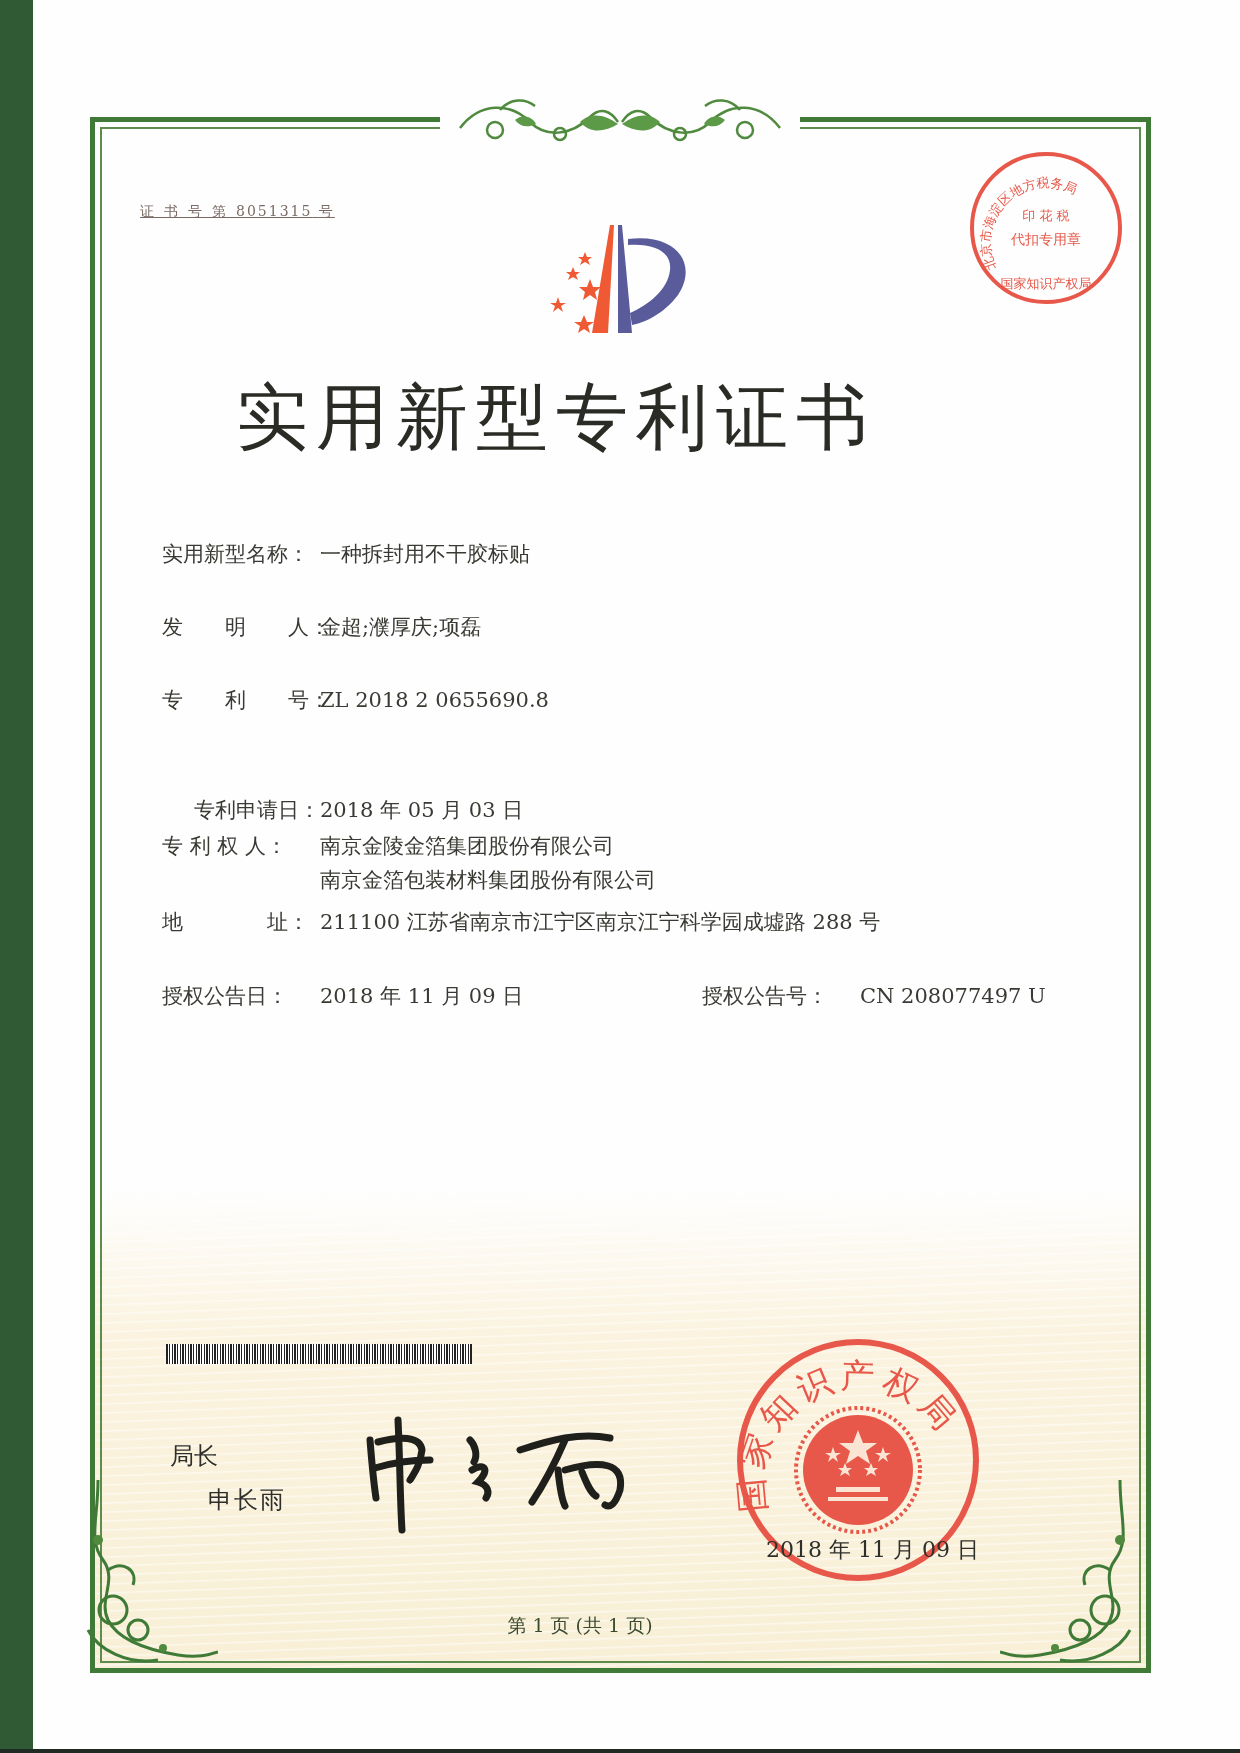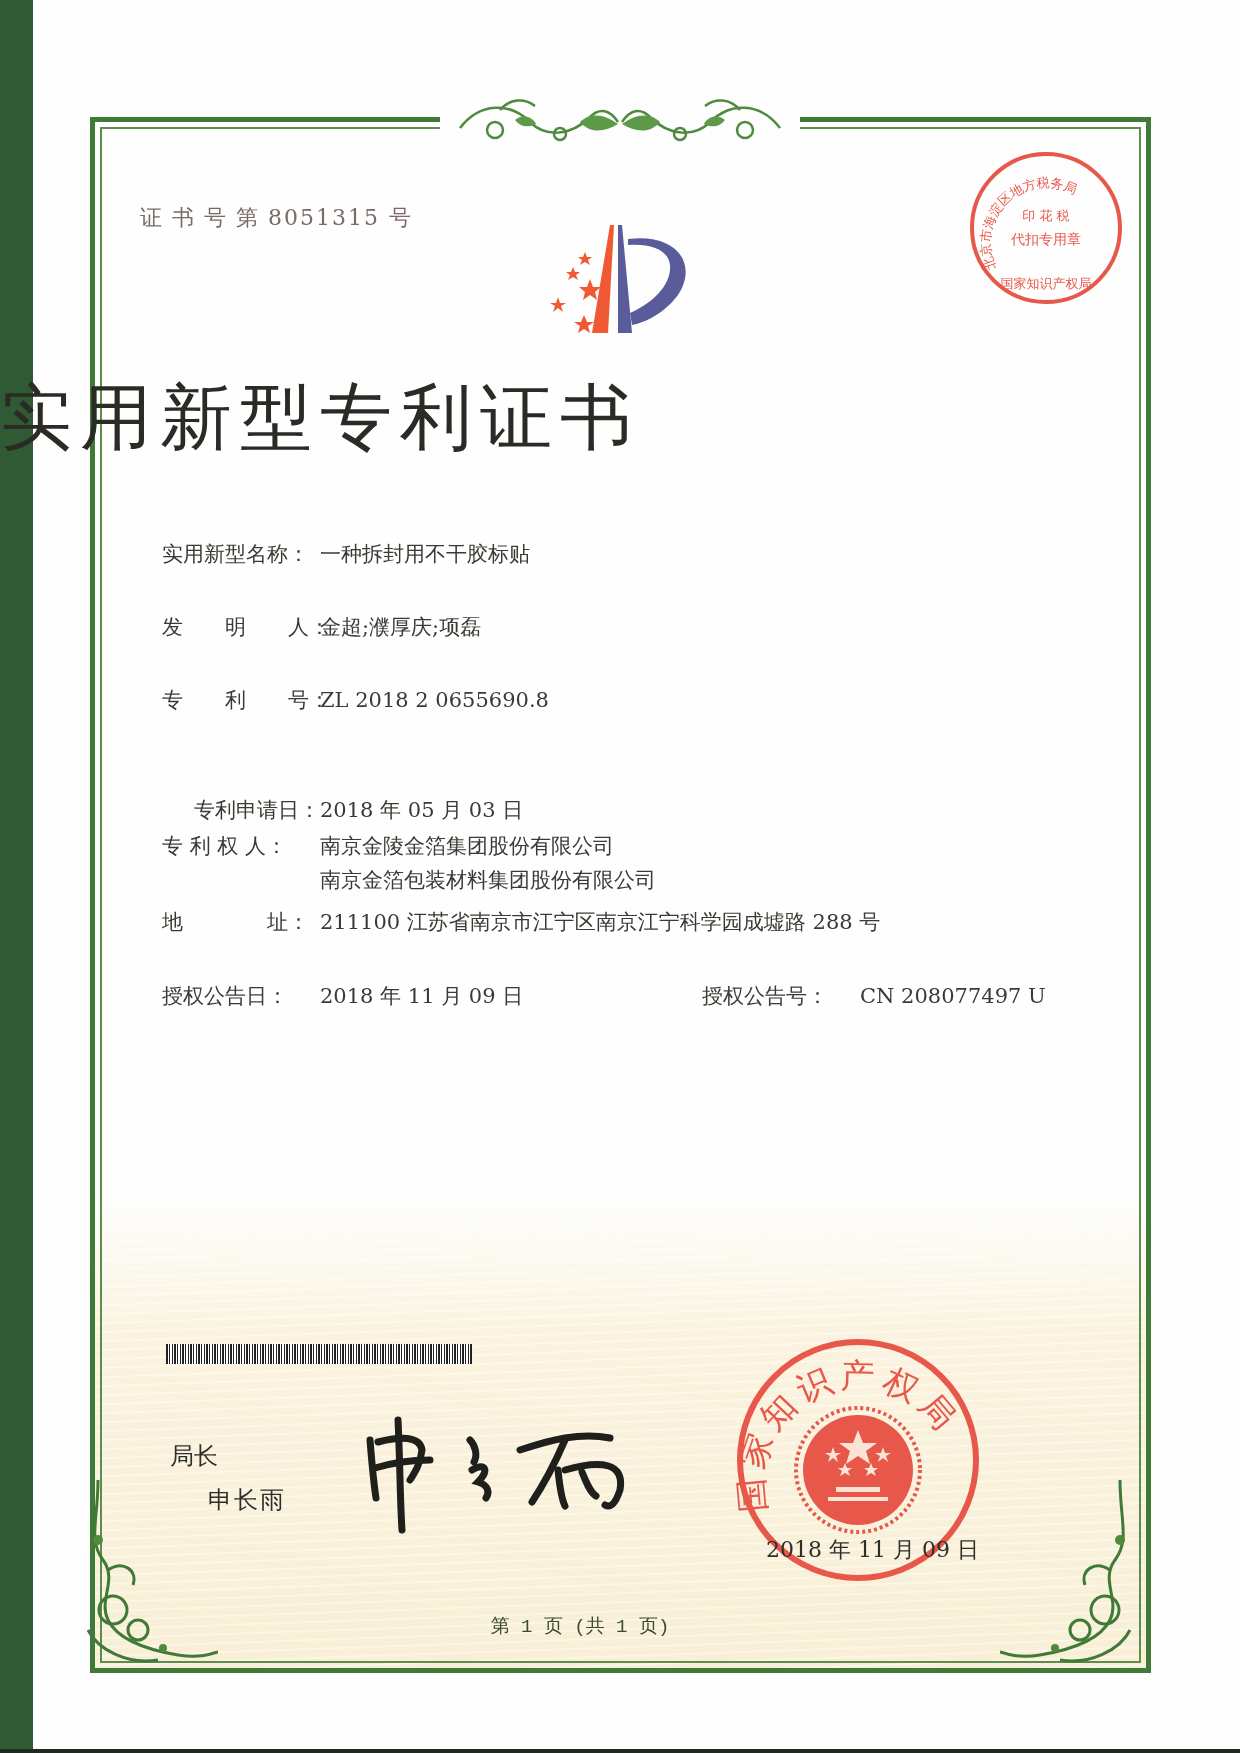--- a/index.html
+++ b/index.html
@@ -23,48 +23,48 @@
   }
 
   
   .frame-outer { position:absolute; left:90px; top:117px; width:1061px; height:1556px; border:5px solid #3f7a36; box-sizing:border-box; }
   .frame-inner { position:absolute; left:100px; top:127px; width:1041px; height:1536px; border:2px solid #5d8c4c; box-sizing:border-box; }
   .top-ornament { position:absolute; left:440px; top:92px; width:360px; height:60px; background:#fefefe; }
   .corner { position:absolute; width:150px; height:190px; }
   .corner.bl { left:68px; top:1480px; }
   .corner.br { left:1000px; top:1480px; }
 
-  .cert-no { position:absolute; left:140px; top:203px; font-size:22px; color:#7a6a66; letter-spacing:2px; }
+  .cert-no { position:absolute; left:140px; top:203px; font-size:14px; color:#7a6a66; letter-spacing:2px;text-decoration:underline; }
   .cert-no .label { letter-spacing:10px; }
 
   .logo { position:absolute; left:528px; top:205px; width:180px; height:130px; }
 
   .tax-seal { position:absolute; left:966px; top:148px; width:160px; height:160px; }
 
-  .title { position:absolute; left:0; width:1112px; top:370px; font-size:72px; letter-spacing:8px; color:#2b2b26; font-family:"DejaVu Serif", serif; }
+  .title { position:absolute; left:0; width:1112px; top:370px; text-align:center; font-size:72px; letter-spacing:8px; color:#2b2b26; font-family:"DejaVu Serif", serif; }
 
   .field { position:absolute; left:162px; font-size:21px; color:#3a3a34; white-space:nowrap; }
   .field .lbl { display:inline-block; width:158px; }
   .field .val { display:inline-block; }
   .holder2 { position:absolute; left:320px; top:866px; font-size:21px; }
 
   .para { position:absolute; left:162px; width:920px; font-size:19.5px; line-height:33px; color:#3a3a34; text-align:justify; }
   .para p { margin:0; text-indent:2em; }
 
   .barcode { position:absolute; left:166px; top:1344px; width:306px; height:20px;
     background: repeating-linear-gradient(90deg,#222 0px,#222 2px,#fff 2px,#fff 3px,#222 3px,#222 4px,#fff 4px,#fff 6px,#222 6px,#222 7px,#fff 7px,#fff 8px);
   }
   .director-title { position:absolute; left:170px; top:1440px; font-size:24px; font-family:"DejaVu Sans", sans-serif; color:#2e2e2a; }
   .director-name { position:absolute; left:170px; top:1484px; font-size:24px; font-family:"DejaVu Sans", sans-serif; letter-spacing:2px; color:#2e2e2a;margin-left:38px; }
   .signature { position:absolute; left:360px; top:1410px; width:290px; height:130px; }
 
   .official-seal { position:absolute; left:733px; top:1335px; width:250px; height:250px; }
   .seal-date { position:absolute; left:766px; top:1535px; font-size:22px; color:#2e2e2a; }
 
-  .page-no { position:absolute; left:0; width:1160px; top:1613px; text-align:center; font-size:19px; color:#3b4a30;font-family:Liberation Mono, monospace; }
+  .page-no { position:absolute; left:0; width:1160px; top:1613px; text-align:center; font-size:19px; color:#3b4a30; }
 </style>
 </head>
 <body>
 
 <div class="left-strip"></div>
 <div class="right-strip"></div>
 <div class="sheet"></div>
 <div class="bottom-strip"></div>
 
 <div class="tint"></div>

